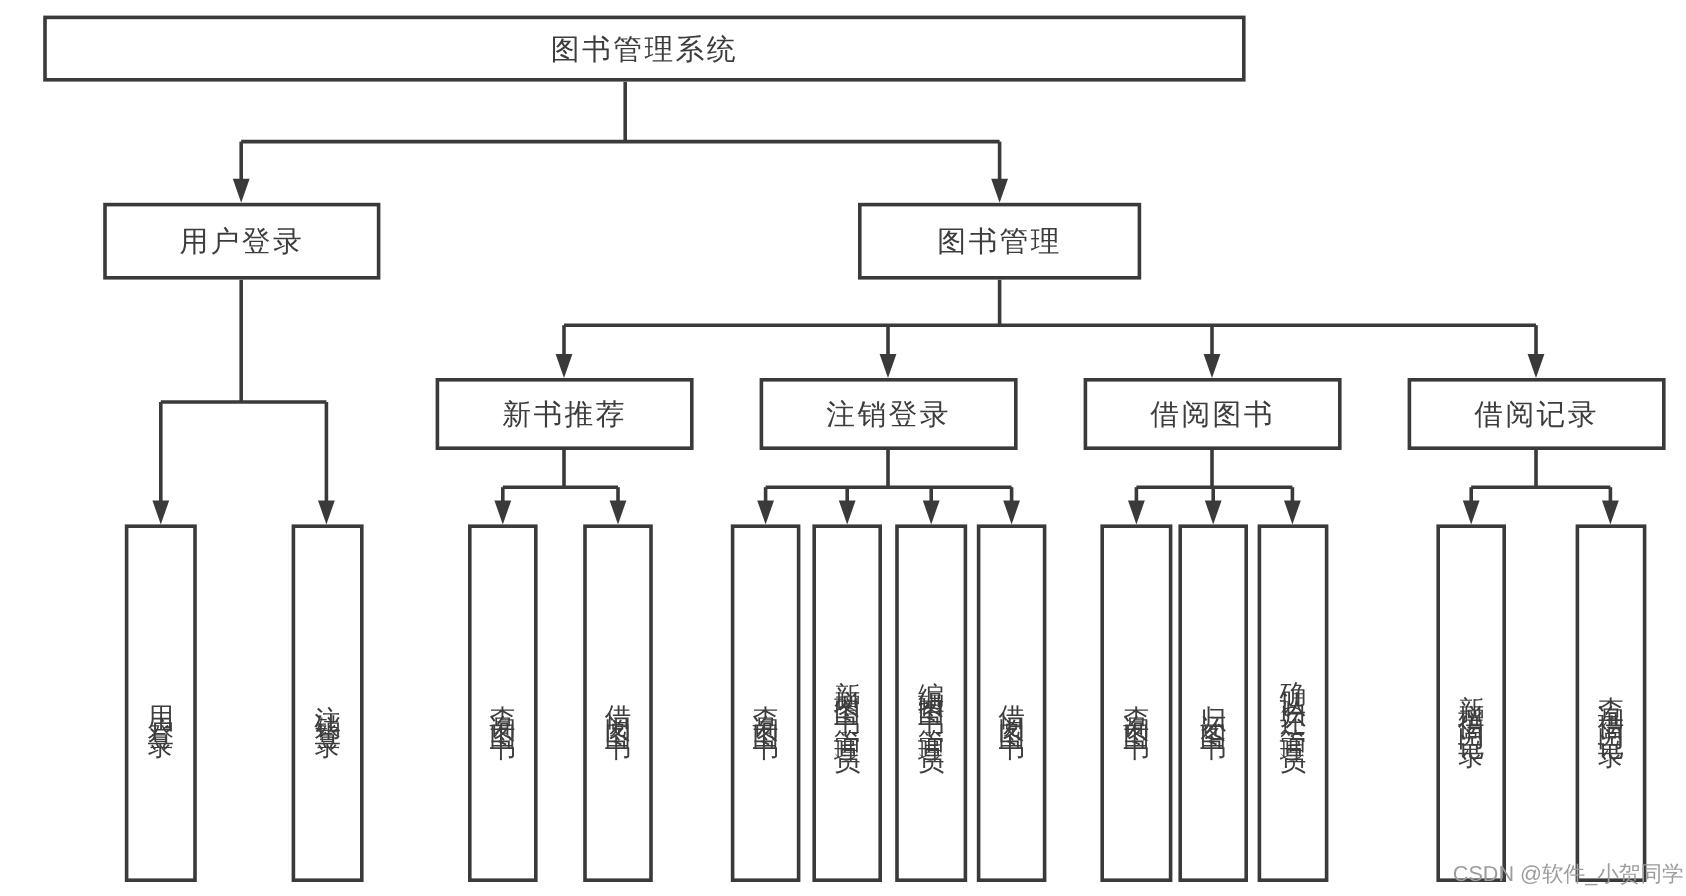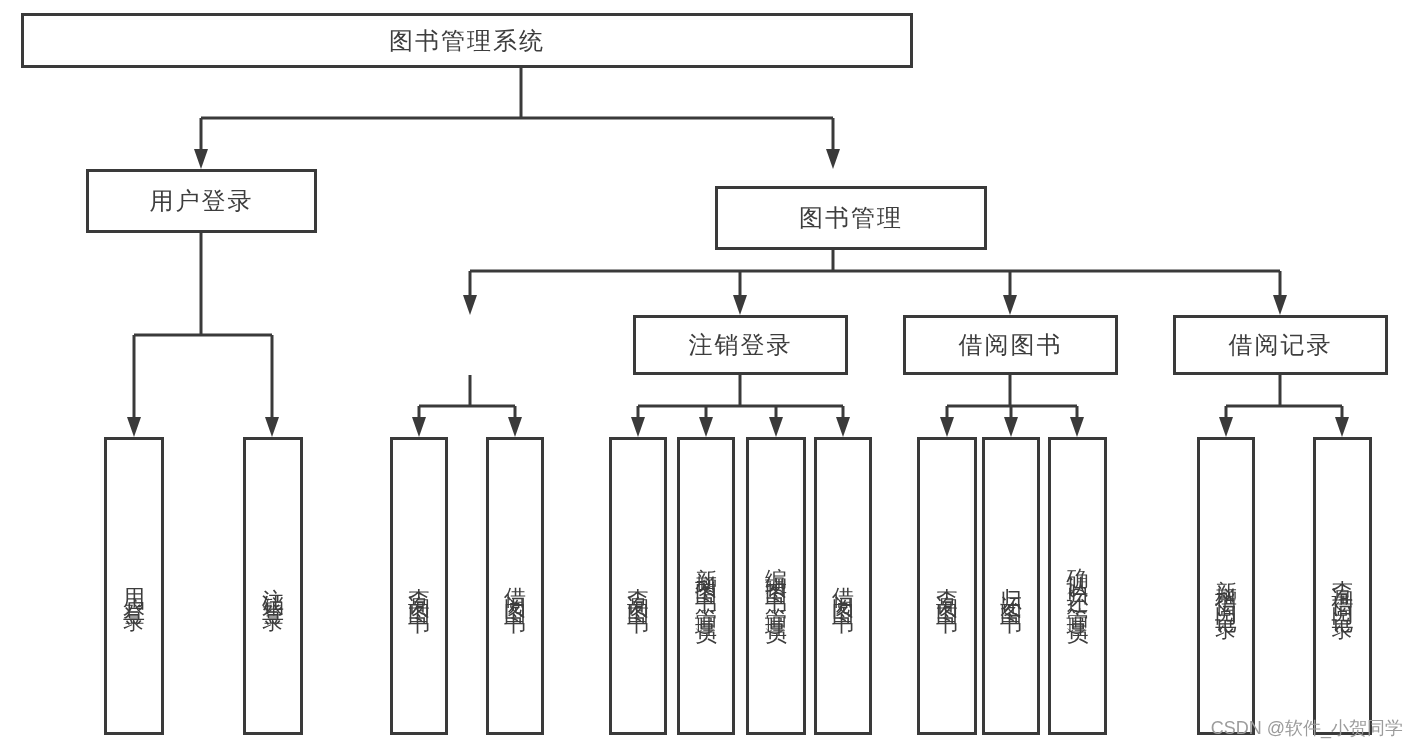--- a/index.html
+++ b/index.html
@@ -123,31 +123,34 @@
     <polygon points="1077,437 1070,417 1084,417"></polygon>
 
     <path d="M1280 375 V406"></path>
     <path d="M1226 406 H1342"></path>
     <path d="M1226 406 V420"></path>
     <polygon points="1226,437 1219,417 1233,417"></polygon>
     <path d="M1342 406 V420"></path>
     <polygon points="1342,437 1335,417 1349,417"></polygon>
   </svg>
 
-  <div class="box h" style="left:21px; top:13px; width:892px; height:55px;">
+  <div class="box h" style="left:36px; top:13px; width:1002px; height:55px;">
     <span>图书管理系统</span>
   </div>
 
   <div class="box h" style="left:86px; top:169px; width:231px; height:64px;">
     <span>用户登录</span>
   </div>
-  <div class="box h" style="left:715px; top:186px; width:272px; height:64px;">
+  <div class="box h" style="left:715px; top:169px; width:236px; height:64px;">
     <span>图书管理</span>
   </div>
 
+  <div class="box h" style="left:363px; top:315px; width:215px; height:60px;">
+    <span>新书推荐</span>
+  </div>
   <div class="box h" style="left:633px; top:315px; width:215px; height:60px;">
     <span>注销登录</span>
   </div>
   <div class="box h" style="left:903px; top:315px; width:215px; height:60px;">
     <span>借阅图书</span>
   </div>
   <div class="box h" style="left:1173px; top:315px; width:215px; height:60px;">
     <span>借阅记录</span>
   </div>
 

